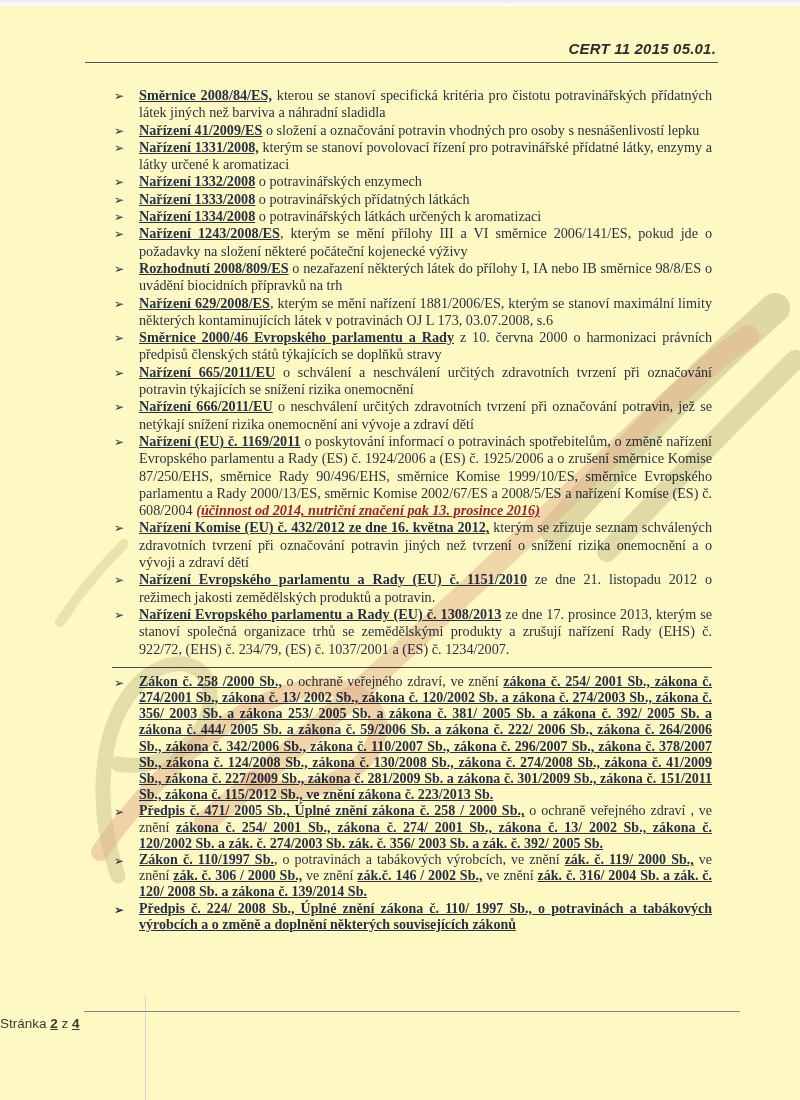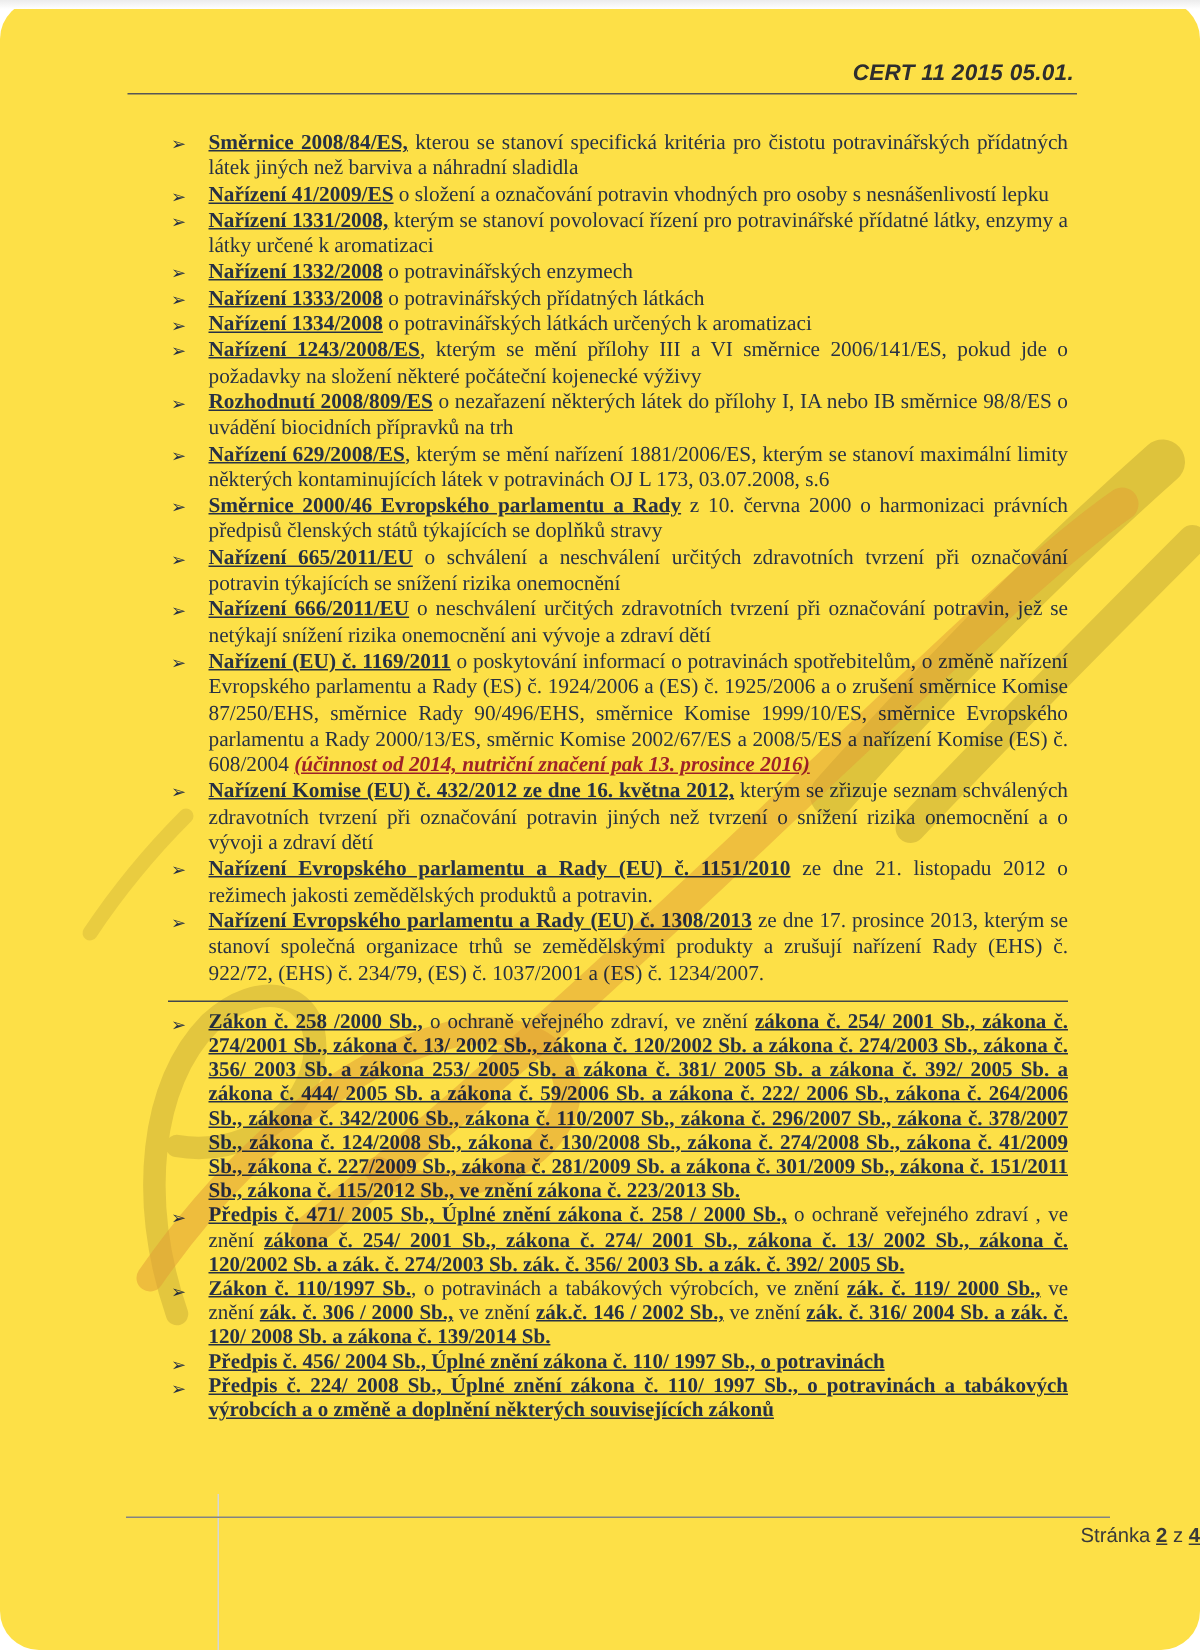--- a/index.html
+++ b/index.html
@@ -5,41 +5,41 @@
   :root{
     --ink:#273145;
     --red:#9e2228;
     --rule:#565656;
   }
   html,body{margin:0;padding:0;}
   body{
     width:800px;height:1100px;background:#ffffff;position:relative;
     font-family:"Liberation Serif", serif;color:var(--ink);overflow:hidden;
   }
-  .page{position:absolute;inset:0;background:#fde047;border-radius:26px;}
+  .page{position:absolute;inset:0;background:#fef9c3;}
   .scan-edge{position:absolute;top:0;left:0;width:800px;height:6px;
     background:linear-gradient(#ececec,#ffffff);}
   .hdr-text{
     position:absolute;top:40px;right:84px;
     font-family:"Liberation Sans", sans-serif;font-style:italic;font-weight:700;
     font-size:15px;color:#2e2e2e;letter-spacing:.2px;
   }
   .hdr-line{position:absolute;top:62px;left:85px;width:633px;border-top:1.6px solid var(--rule);}
   .content{position:absolute;left:112px;top:87px;width:600px;}
   .list{list-style:none;margin:0;padding:0;}
   .list li{position:relative;padding-left:27px;text-align:justify;}
   .bullet{position:absolute;left:2px;top:1px;font-size:12px;color:var(--ink);}
   .list-eu{font-size:14.2px;line-height:17.3px;}
   .list-cz{font-size:14px;line-height:16.2px;}
   .b{font-weight:700;text-decoration:underline;}
   .red{color:var(--red);font-weight:700;text-decoration:underline;font-style:italic;}
   .divider{border-top:1.8px solid #42464d;margin:9px 0 6px 0;}
   .ftr-line{position:absolute;top:1011px;left:84px;width:656px;border-top:1.5px solid #838383;}
   .ftr{
-    position:absolute;top:1016px;left:0;width:800px;text-align:right;
+    position:absolute;top:1016px;left:0;width:800px;text-align:left;
     font-family:"Liberation Sans", sans-serif;font-size:13.5px;color:#3a3a3a;
   }
   .ftr .b{font-weight:700;}
   .artifact-v{position:absolute;left:145px;top:996px;width:1px;height:104px;background:#d6d6d6;}
   .watermark{position:absolute;inset:0;pointer-events:none;mix-blend-mode:multiply;}
 </style>
 </head>
 <body>
 
 <div class="page">
@@ -65,21 +65,21 @@
         <li><span class="bullet">➢</span><span class="b">Nařízení (EU) č. 1169/2011</span><span> o poskytování informací o potravinách spotřebitelům, o změně nařízení Evropského parlamentu a Rady (ES) č. 1924/2006 a (ES) č. 1925/2006 a o zrušení směrnice Komise 87/250/EHS, směrnice Rady 90/496/EHS, směrnice Komise 1999/10/ES, směrnice Evropského parlamentu a Rady 2000/13/ES, směrnic Komise 2002/67/ES a 2008/5/ES a nařízení Komise (ES) č. 608/2004 </span><span class="red">(účinnost od 2014, nutriční značení pak 13. prosince 2016)</span></li>
         <li><span class="bullet">➢</span><span class="b">Nařízení Komise (EU) č. 432/2012 ze dne 16. května 2012,</span><span> kterým se zřizuje seznam schválených zdravotních tvrzení při označování potravin jiných než tvrzení o snížení rizika onemocnění a o vývoji a zdraví dětí</span></li>
         <li><span class="bullet">➢</span><span class="b">Nařízení Evropského parlamentu a Rady (EU) č. 1151/2010</span><span> ze dne 21. listopadu 2012 o režimech jakosti zemědělských produktů a potravin.</span></li>
         <li><span class="bullet">➢</span><span class="b">Nařízení Evropského parlamentu a Rady (EU) č. 1308/2013</span><span> ze dne 17. prosince 2013, kterým se stanoví společná organizace trhů se zemědělskými produkty a zrušují nařízení Rady (EHS) č. 922/72, (EHS) č. 234/79, (ES) č. 1037/2001 a (ES) č. 1234/2007.</span></li>
       </ul>
     <div class="divider"></div>
     <ul class="list list-cz">
         <li><span class="bullet">➢</span><span class="b">Zákon č. 258 /2000 Sb.,</span><span> o ochraně veřejného zdraví, ve znění </span><span class="b">zákona č. 254/ 2001 Sb., zákona č. 274/2001 Sb., zákona č. 13/ 2002 Sb., zákona č. 120/2002 Sb. a zákona č. 274/2003 Sb., zákona č. 356/ 2003 Sb. a zákona 253/ 2005 Sb. a zákona č. 381/ 2005 Sb. a zákona č. 392/ 2005 Sb. a zákona č. 444/ 2005 Sb. a zákona č. 59/2006 Sb. a zákona č. 222/ 2006 Sb., zákona č. 264/2006 Sb., zákona č. 342/2006 Sb., zákona č. 110/2007 Sb., zákona č. 296/2007 Sb., zákona č. 378/2007 Sb., zákona č. 124/2008 Sb., zákona č. 130/2008 Sb., zákona č. 274/2008 Sb., zákona č. 41/2009 Sb., zákona č. 227/2009 Sb., zákona č. 281/2009 Sb. a zákona č. 301/2009 Sb., zákona č. 151/2011 Sb., zákona č. 115/2012 Sb., ve znění zákona č. 223/2013 Sb.</span></li>
         <li><span class="bullet">➢</span><span class="b">Předpis č. 471/ 2005 Sb., Úplné znění zákona č. 258 / 2000 Sb.,</span><span> o ochraně veřejného zdraví , ve znění </span><span class="b">zákona č. 254/ 2001 Sb., zákona č. 274/ 2001 Sb., zákona č. 13/ 2002 Sb., zákona č. 120/2002 Sb. a zák. č. 274/2003 Sb. zák. č. 356/ 2003 Sb. a zák. č. 392/ 2005 Sb.</span></li>
         <li><span class="bullet">➢</span><span class="b">Zákon č. 110/1997 Sb.</span><span>, o potravinách a tabákových výrobcích, ve znění </span><span class="b">zák. č. 119/ 2000 Sb.,</span><span> ve znění </span><span class="b">zák. č. 306 / 2000 Sb.,</span><span> ve znění </span><span class="b">zák.č. 146 / 2002 Sb.,</span><span> ve znění </span><span class="b">zák. č. 316/ 2004 Sb. a zák. č. 120/ 2008 Sb. a zákona č. 139/2014 Sb.</span></li>
-        <li><span class="bullet">➢</span><span class="b">Předpis č. 456/ 2004 Sb., Úplné znění zákona č. 110/ 1997 Sb., o potravinách</span></li>
+        <li><span class="bullet">➢</span></li>
         <li><span class="bullet">➢</span><span class="b">Předpis č. 224/ 2008 Sb., Úplné znění zákona č. 110/ 1997 Sb., o potravinách a tabákových výrobcích a o změně a doplnění některých souvisejících zákonů</span></li>
       </ul>
   </div>
 
   <svg class="watermark" width="800" height="1100" viewBox="0 0 800 1100" xmlns="http://www.w3.org/2000/svg">
     <g fill="none" stroke-linecap="round">
       <path d="M 555 530 C 630 445 705 370 775 308" stroke="#dbd8cf" stroke-width="30" opacity="0.85"></path>
       <path d="M 607 552 C 670 485 740 415 795 360" stroke="#dbd8cf" stroke-width="20" opacity="0.8"></path>
       <path d="M 118 876 C 92 800 100 722 140 682 C 172 652 212 660 210 700 C 208 742 162 772 118 764" stroke="#dedbd4" stroke-width="15" opacity="0.8"></path>
       <path d="M 60 622 C 80 592 100 568 124 544" stroke="#e3e0da" stroke-width="10" opacity="0.7"></path>

